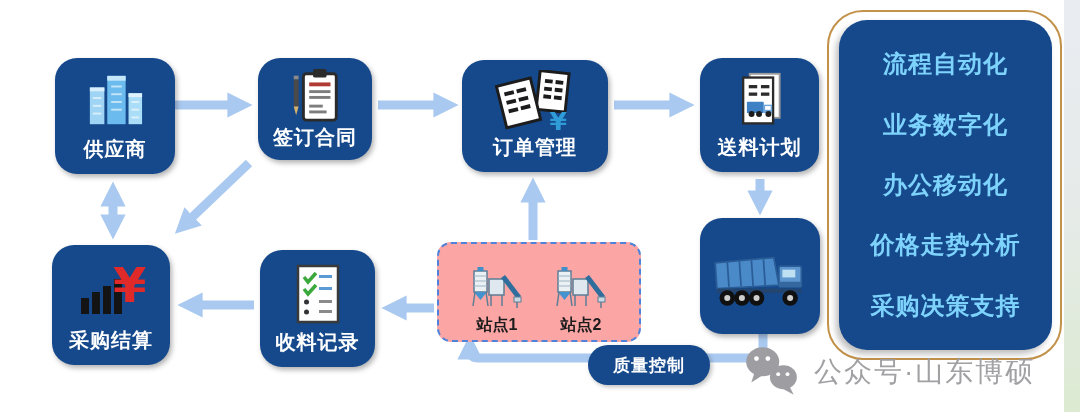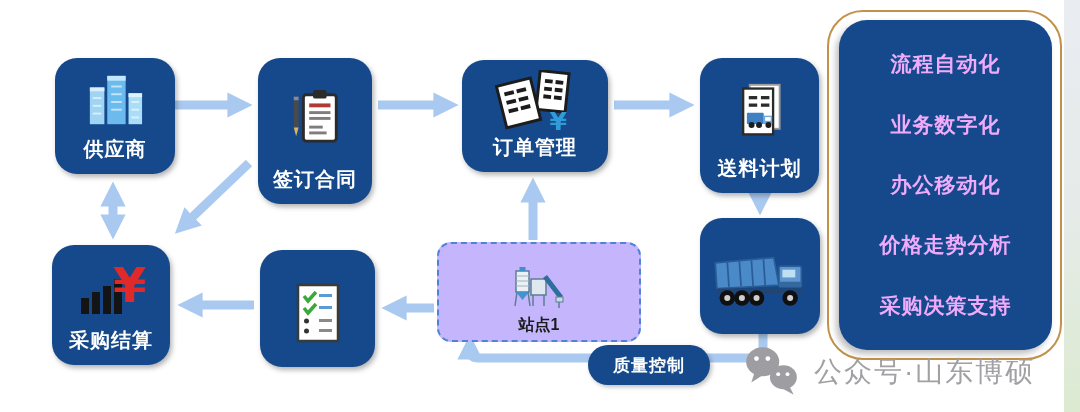--- a/index.html
+++ b/index.html
@@ -4,31 +4,31 @@
 <style>
   html,body{margin:0;padding:0;background:#ffffff;}
   body{font-family:"Liberation Sans","DejaVu Sans",sans-serif;}
   .stage{position:relative;width:1080px;height:412px;background:#ffffff;overflow:hidden;}
   .arrows{position:absolute;left:0;top:0;z-index:1;}
   .node{position:absolute;z-index:2;background:#15498C;border-radius:22px;
         display:flex;flex-direction:column;align-items:center;
         box-shadow:2px 3px 5px rgba(40,40,40,.35);}
   .node-icon{flex:1;display:flex;align-items:center;justify-content:center;width:100%;padding-top:8px;}
   .node-label{color:#ffffff;font-weight:bold;font-size:20px;letter-spacing:1px;margin-bottom:11px;white-space:nowrap;}
-  .dashed-box{position:absolute;z-index:2;border:2px dashed #4F82D8;border-radius:14px;background:#c4b5fd;
+  .dashed-box{position:absolute;z-index:2;border:2px dashed #4F82D8;border-radius:14px;background:#fca5a5;
         display:flex;justify-content:space-evenly;align-items:flex-end;padding-bottom:4px;}
   .station{display:flex;flex-direction:column;align-items:center;}
   .station-label{font-size:16px;font-weight:bold;color:#1c1c1c;margin-top:1px;white-space:nowrap;}
   .quality{position:absolute;z-index:3;background:#15498C;border-radius:20px;display:flex;align-items:center;justify-content:center;
         color:#fff;font-weight:bold;font-size:17px;letter-spacing:1px;box-shadow:2px 2px 4px rgba(40,40,40,.3);}
   .panel-outer{position:absolute;z-index:2;border:2px solid #C2914A;border-radius:36px;}
   .panel-inner{position:absolute;left:10px;top:8px;right:8px;bottom:8px;background:#15498C;border-radius:28px;
         display:flex;flex-direction:column;justify-content:space-around;align-items:center;padding:14px 0;
         box-shadow:-3px 4px 6px rgba(90,90,90,.4);}
-  .panel-item{color:#f0abfc;font-weight:bold;font-size:21px;letter-spacing:1px;white-space:nowrap;}
+  .panel-item{color:#7dd3fc;font-weight:bold;font-size:24px;letter-spacing:1px;white-space:nowrap;}
   .watermark{position:absolute;z-index:6;display:flex;align-items:center;}
   .watermark-text{font-size:28px;color:#9C9CA0;letter-spacing:2px;white-space:nowrap;opacity:.95;margin-left:12px;}
   .edge-strip{position:absolute;z-index:0;right:0;top:0;width:16px;height:412px;
         background:linear-gradient(#E9ECF1,#E6EBE9,#DCEAD1);}
 </style>
 </head>
 <body>
 
 <div class="stage">
 
@@ -73,21 +73,21 @@
             <rect x="28" y="38" width="11" height="2"></rect>
           <rect x="49" y="30" width="8" height="2"></rect>
             <rect x="49" y="38" width="8" height="2"></rect>
             <rect x="49" y="46" width="8" height="2"></rect>
         </g>
       </svg>
     </div>
     <div class="node-label">供应商</div>
   </div>
 
-  <div class="node" style="left:258px;top:58px;width:114px;height:146px">
+  <div class="node" style="left:258px;top:58px;width:114px;height:102px">
     <div class="node-icon">
       <svg width="62" height="58" viewBox="0 0 64 60">
         <rect x="20" y="8" width="34" height="48" rx="3" fill="#ffffff" stroke="#2b2b2b" stroke-width="3"></rect>
         <rect x="30" y="3" width="14" height="9" rx="2" fill="#2b2b2b"></rect>
         <rect x="26" y="17" width="22" height="4" fill="#B03A34"></rect>
         <rect x="26" y="25" width="22" height="3" fill="#7d7d7d"></rect>
         <rect x="26" y="31" width="22" height="3" fill="#7d7d7d"></rect>
         <rect x="26" y="40" width="14" height="3" fill="#7d7d7d"></rect>
         <rect x="26" y="46" width="18" height="3" fill="#7d7d7d"></rect>
         <rect x="10" y="10" width="5" height="4" fill="#8a8a8a"></rect>
@@ -122,21 +122,21 @@
             <rect x="14" y="38" width="10" height="4"></rect>
               <rect x="27" y="38" width="10" height="4"></rect>
           </g>
         </g>
         <text x="58" y="62" font-size="26" font-weight="bold" fill="#2F9CD8" font-family="DejaVu Sans, sans-serif">¥</text>
       </svg>
     </div>
     <div class="node-label">订单管理</div>
   </div>
 
-  <div class="node" style="left:700px;top:58px;width:119px;height:135px">
+  <div class="node" style="left:700px;top:58px;width:119px;height:114px">
     <div class="node-icon">
       <svg width="60" height="58" viewBox="0 0 64 62">
         <rect x="21" y="3" width="32" height="47" fill="#ffffff" stroke="#9a9a9a" stroke-width="2"></rect>
         <rect x="14" y="7" width="32" height="49" fill="#ffffff" stroke="#2b2b2b" stroke-width="2.5"></rect>
         <rect x="20" y="15" width="9" height="3.5" fill="#2b2b2b"></rect>
           <rect x="33" y="15" width="9" height="3.5" fill="#2b2b2b"></rect>
         <rect x="20" y="23" width="9" height="3.5" fill="#2b2b2b"></rect>
           <rect x="33" y="23" width="9" height="3.5" fill="#2b2b2b"></rect>
         <rect x="18" y="33" width="18" height="12" rx="1" fill="#3E80C4"></rect>
         <rect x="36" y="36" width="9" height="9" fill="#6FA8DC"></rect>
@@ -197,40 +197,58 @@
         <path d="M14 14 l4 5 l8 -9" stroke="#3BA83B" stroke-width="3.5" fill="none"></path>
         <rect x="29" y="12" width="13" height="3" fill="#5B9BD5"></rect>
         <path d="M14 26 l4 5 l8 -9" stroke="#3BA83B" stroke-width="3.5" fill="none"></path>
         <rect x="29" y="24" width="13" height="3" fill="#5B9BD5"></rect>
         <circle cx="16.5" cy="39" r="2.5" fill="#333333"></circle>
         <rect x="29" y="37" width="13" height="3" fill="#8a8a8a"></rect>
         <circle cx="16.5" cy="49" r="2.5" fill="#333333"></circle>
         <rect x="29" y="47" width="13" height="3" fill="#8a8a8a"></rect>
       </svg>
     </div>
+    <div class="node-label">收料记录</div>
   </div>
 
   <div class="dashed-box" style="left:437px;top:242px;width:200px;height:92px">
     <div class="station">
       <span>
         <svg width="52" height="44" viewBox="0 0 52 44">
           <rect x="3" y="5" width="13" height="21" fill="#EAF0F4" stroke="#5C7E95" stroke-width="1.5"></rect>
           <path d="M3 10 h13 M3 15 h13 M3 20 h13" stroke="#9FB4C2" stroke-width="1"></path>
           <rect x="6.5" y="1" width="6" height="4" fill="#3F8FCB"></rect>
           <polygon points="3,26 16,26 9.5,34" fill="#4493CE"></polygon>
           <path d="M4 26 L2 40 M15 26 L17 40" stroke="#5C7E95" stroke-width="1.5"></path>
           <rect x="18" y="13" width="15" height="16" fill="#DFE8EE" stroke="#5C7E95" stroke-width="1.5"></rect>
           <path d="M20 29 v11 M31 29 v11" stroke="#5C7E95" stroke-width="1.5"></path>
           <polygon points="30,12 34,9 50,30 46,33" fill="#2F6E9C"></polygon>
           <rect x="43" y="31" width="7" height="5" fill="#C9D8E2" stroke="#5C7E95" stroke-width="1"></rect>
           <path d="M46 36 v6" stroke="#5C7E95" stroke-width="1.5"></path>
         </svg>
       </span>
       <span class="station-label">站点1</span>
     </div>
+    <div class="station">
+      <span>
+        <svg width="52" height="44" viewBox="0 0 52 44">
+          <rect x="3" y="5" width="13" height="21" fill="#EAF0F4" stroke="#5C7E95" stroke-width="1.5"></rect>
+          <path d="M3 10 h13 M3 15 h13 M3 20 h13" stroke="#9FB4C2" stroke-width="1"></path>
+          <rect x="6.5" y="1" width="6" height="4" fill="#3F8FCB"></rect>
+          <polygon points="3,26 16,26 9.5,34" fill="#4493CE"></polygon>
+          <path d="M4 26 L2 40 M15 26 L17 40" stroke="#5C7E95" stroke-width="1.5"></path>
+          <rect x="18" y="13" width="15" height="16" fill="#DFE8EE" stroke="#5C7E95" stroke-width="1.5"></rect>
+          <path d="M20 29 v11 M31 29 v11" stroke="#5C7E95" stroke-width="1.5"></path>
+          <polygon points="30,12 34,9 50,30 46,33" fill="#2F6E9C"></polygon>
+          <rect x="43" y="31" width="7" height="5" fill="#C9D8E2" stroke="#5C7E95" stroke-width="1"></rect>
+          <path d="M46 36 v6" stroke="#5C7E95" stroke-width="1.5"></path>
+        </svg>
+      </span>
+      <span class="station-label">站点2</span>
+    </div>
   </div>
 
   <div class="quality" style="left:588px;top:345px;width:122px;height:40px">质量控制</div>
 
   <div class="panel-outer" style="left:827px;top:10px;width:231px;height:346px">
     <div class="panel-inner">
       <div class="panel-item">流程自动化</div>
       <div class="panel-item">业务数字化</div>
       <div class="panel-item">办公移动化</div>
       <div class="panel-item">价格走势分析</div>

